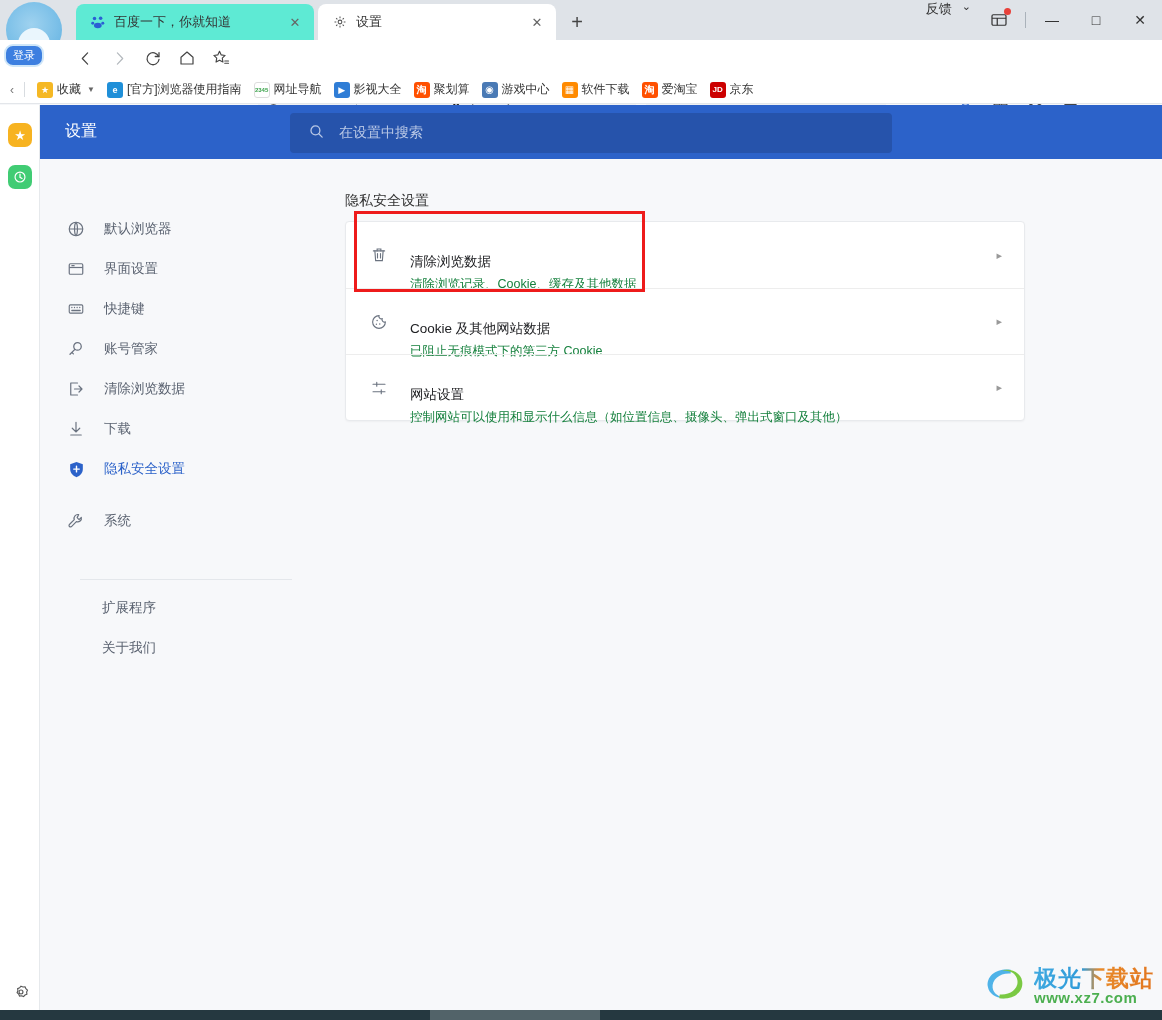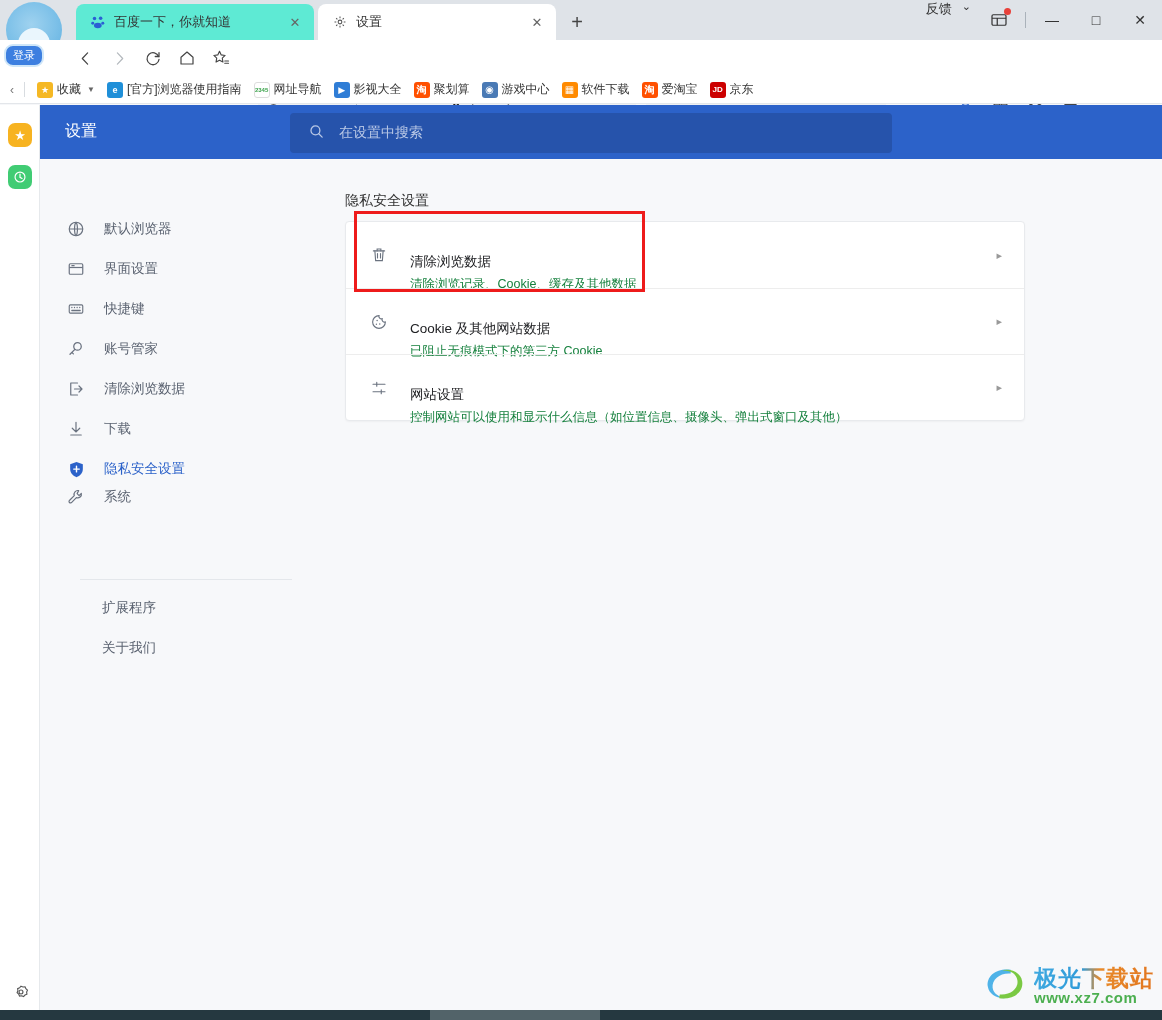--- a/index.html
+++ b/index.html
@@ -543,21 +543,21 @@
       <div class="nav-item active" style="top:290px;">
         <span class="nav-ico-box">
           <svg width="19" height="19" viewBox="0 0 24 24">
               <path d="M12 2.5l8 3v6c0 5-3.4 8.8-8 10.2C7.4 20.3 4 16.5 4 11.5v-6z" fill="#2c62c9"></path>
               <path d="M12 8v7M8.5 11.5h7" stroke="#fff" stroke-width="1.8" stroke-linecap="round"></path>
             </svg>
         </span>
         <span>隐私安全设置</span>
       </div>
 
-      <div class="nav-item" style="top:318px;">
+      <div class="nav-item" style="top:342px;">
         <span class="nav-ico-box">
           <svg width="18" height="18" viewBox="0 0 24 24" fill="none" stroke="#6b7380" stroke-width="1.6" stroke-linecap="round" stroke-linejoin="round">
               <path d="M15.5 3.5a5 5 0 0 0-5.8 6.6L3.5 16.3a2 2 0 1 0 2.8 2.8l6.2-6.2a5 5 0 0 0 6.6-5.8l-3 3-2.6-2.6z"></path>
             </svg>
         </span>
         <span>系统</span>
       </div>
 
 
       <div class="nav-sep"></div>

